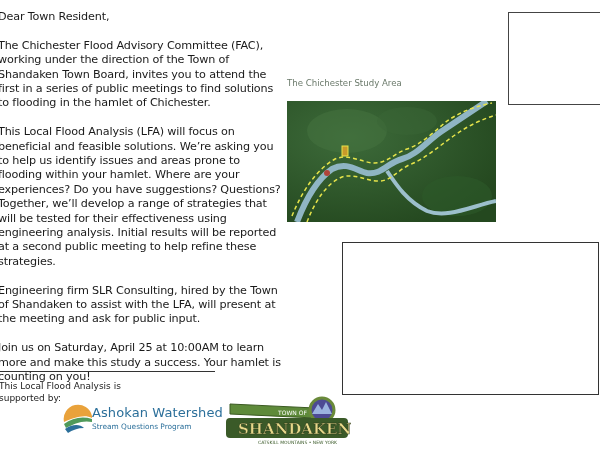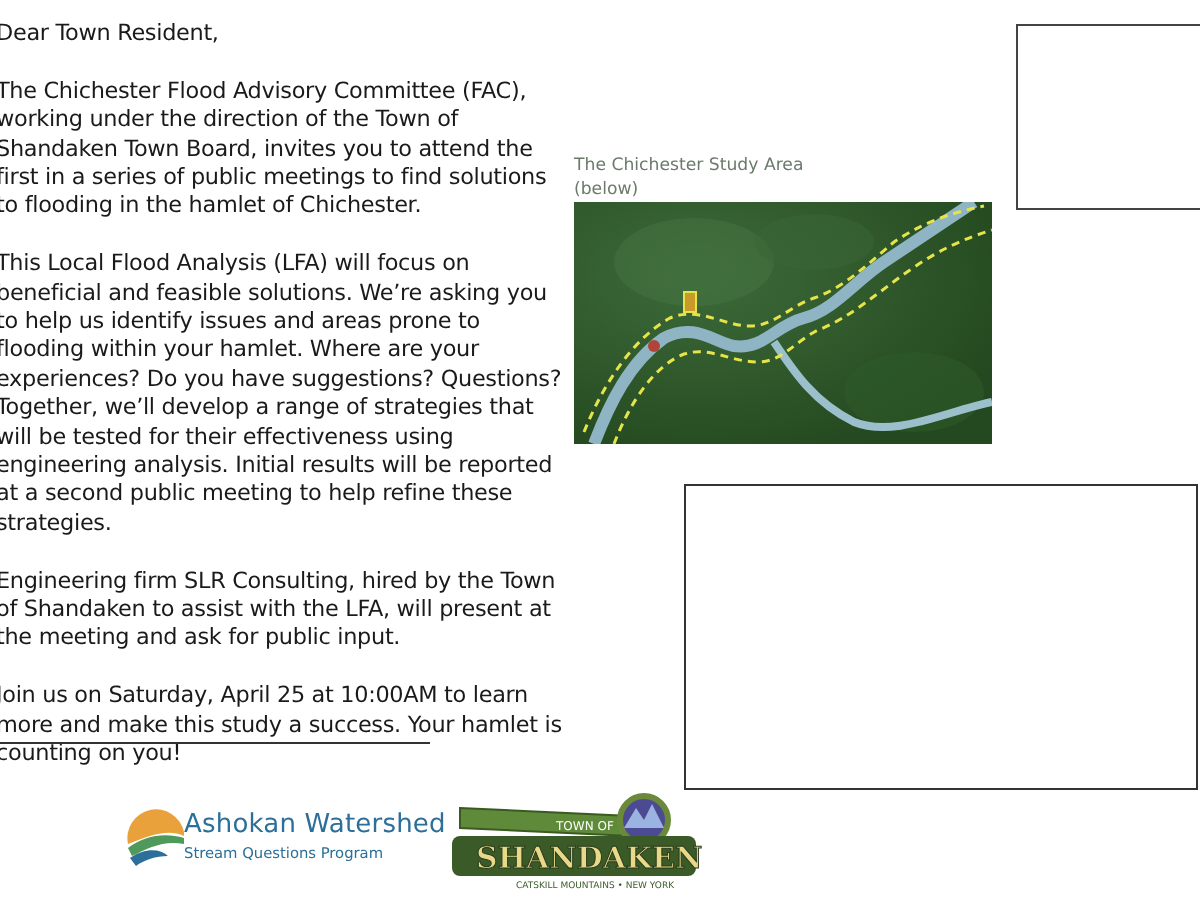--- a/index.html
+++ b/index.html
@@ -24,25 +24,26 @@
   <p>Dear Town Resident,</p>
   <p>The Chichester Flood Advisory Committee (FAC), working under the direction of the Town of Shandaken Town Board, invites you to attend the first in a series of public meetings to find solutions to flooding in the hamlet of Chichester.</p>
   <p>This Local Flood Analysis (LFA) will focus on beneficial and feasible solutions. We’re asking you to help us identify issues and areas prone to flooding within your hamlet. Where are your experiences? Do you have suggestions? Questions? Together, we’ll develop a range of strategies that will be tested for their effectiveness using engineering analysis. Initial results will be reported at a second public meeting to help refine these strategies.</p>
   <p>Engineering firm SLR Consulting, hired by the Town of Shandaken to assist with the LFA, will present at the meeting and ask for public input.</p>
   <p>Join us on Saturday, April 25 at 10:00AM to learn more and make this study a success. Your hamlet is counting on you!</p>
 </div>
 
 <div class="divider"></div>
 
 <div class="support">
+  <div>This Local Flood Analysis is</div>
+  <div>supported by:</div>
 </div>
 
 <div class="map-caption">
   <div>The Chichester Study Area</div>
-  <div>(below)</div>
 </div>
 
 <div class="map">
   <svg width="209" height="121" viewBox="0 0 209 121">
     <defs>
       <radialGradient id="g1" cx="30%" cy="30%" r="80%">
         <stop offset="0" stop-color="#3d6b3a"></stop>
         <stop offset="1" stop-color="#24481f"></stop>
       </radialGradient>
     </defs>

